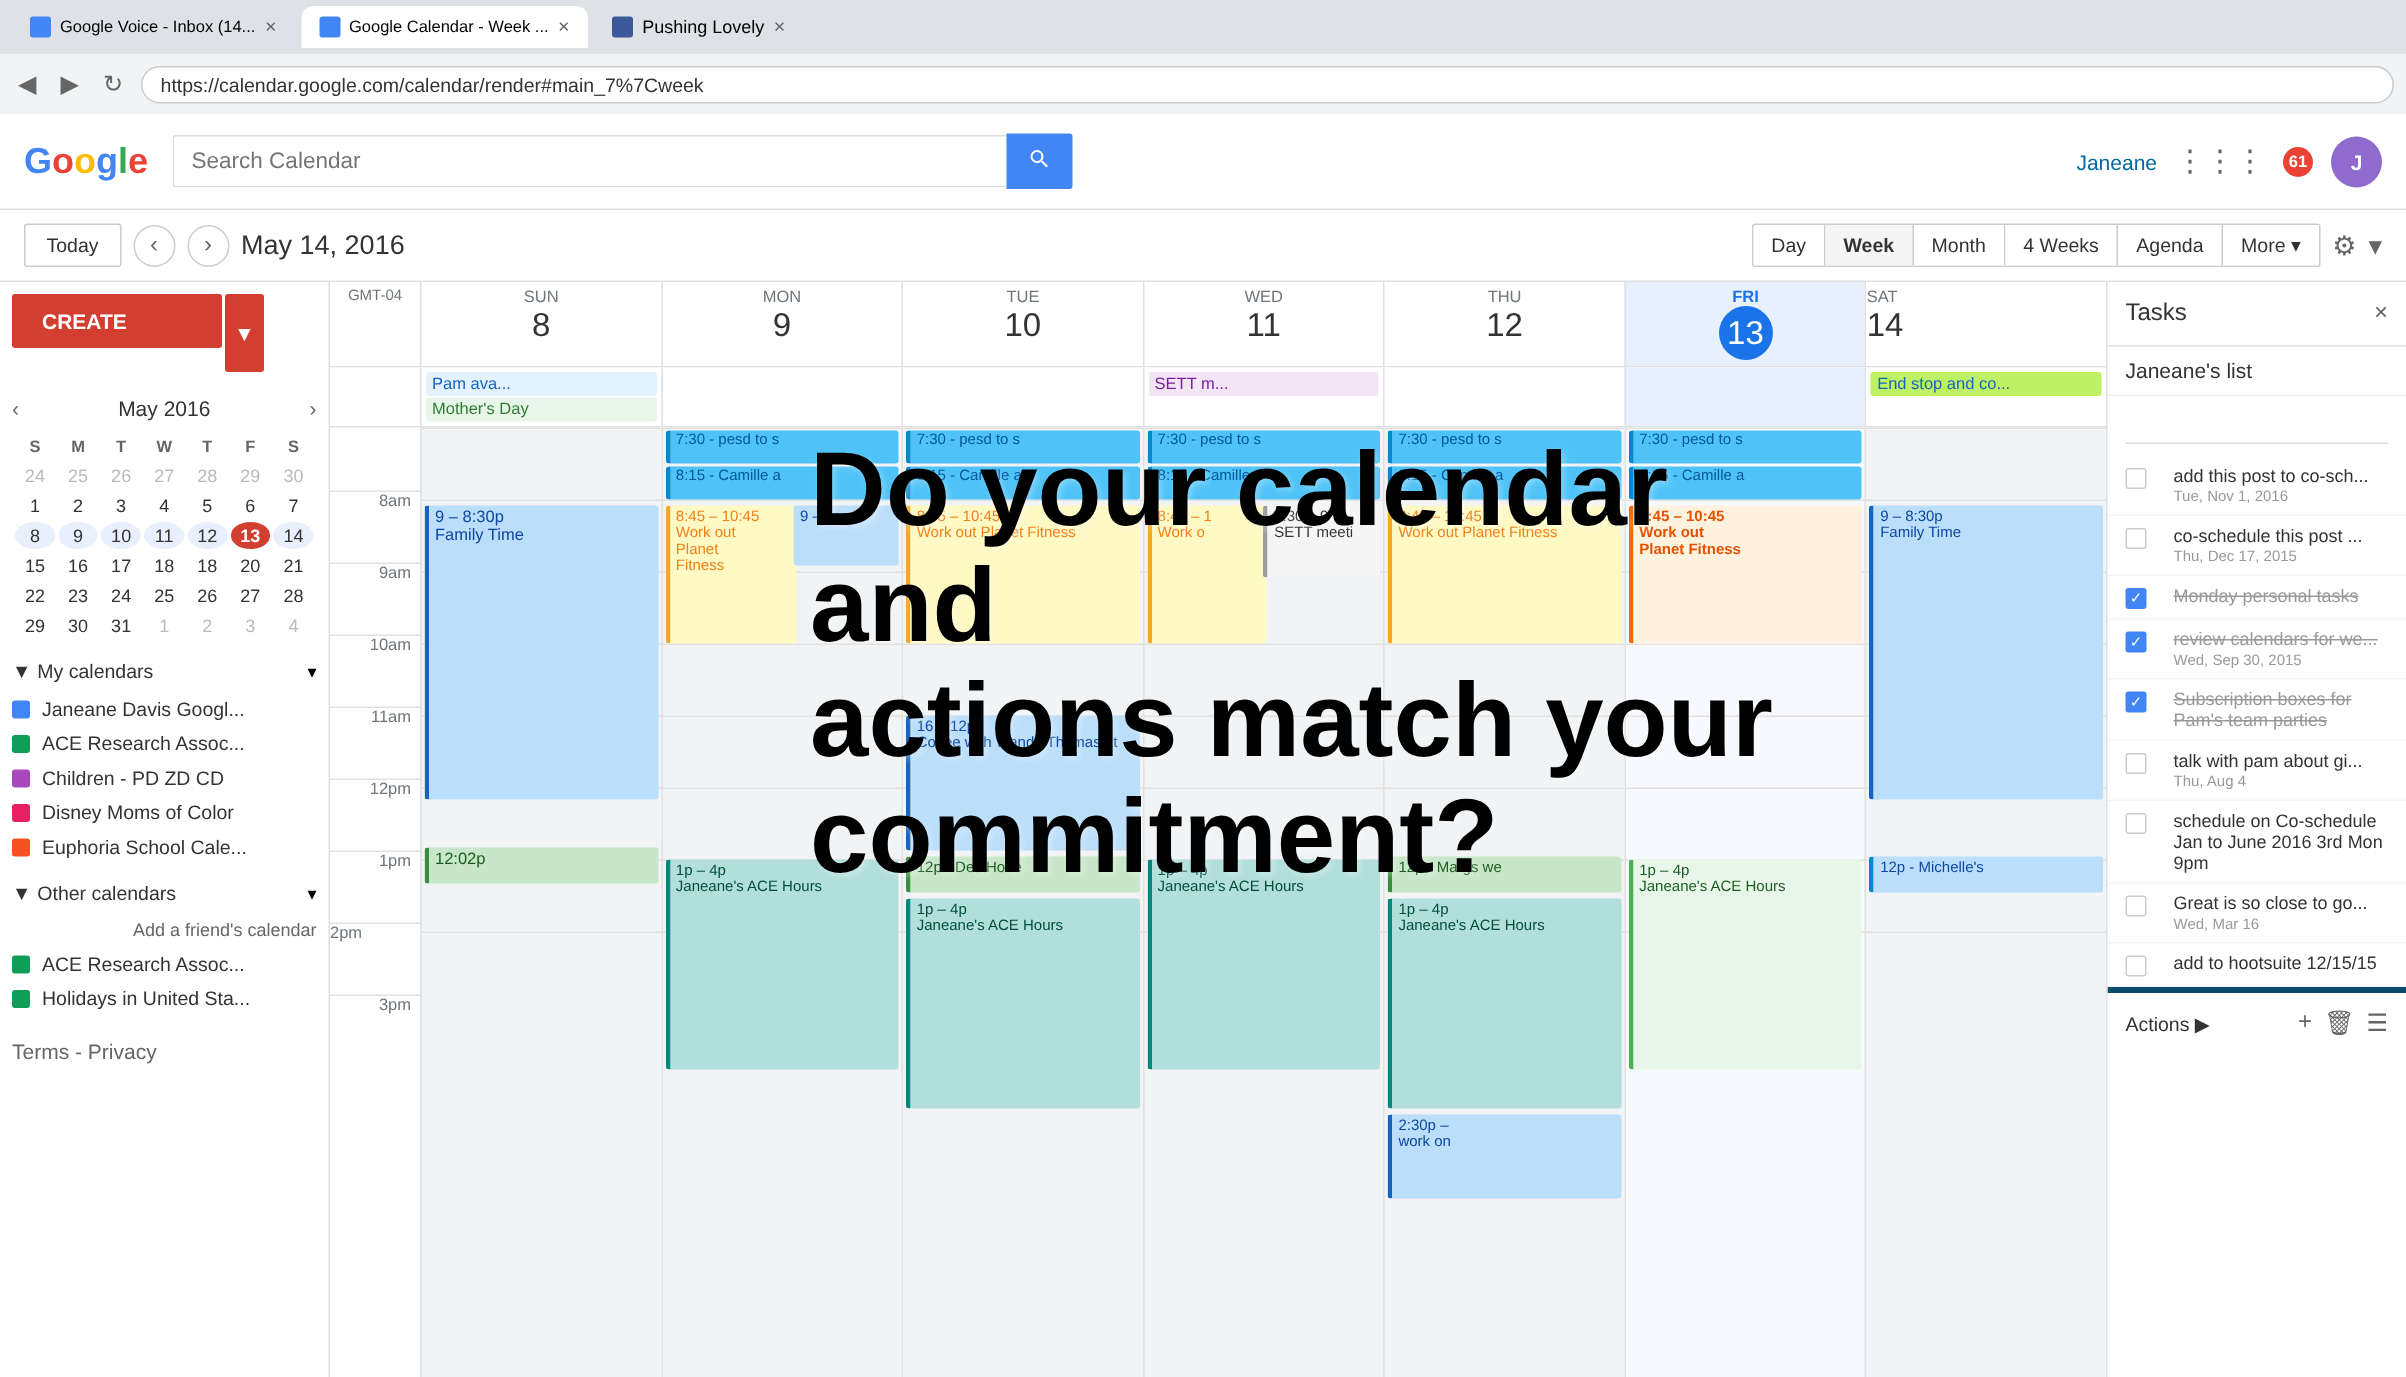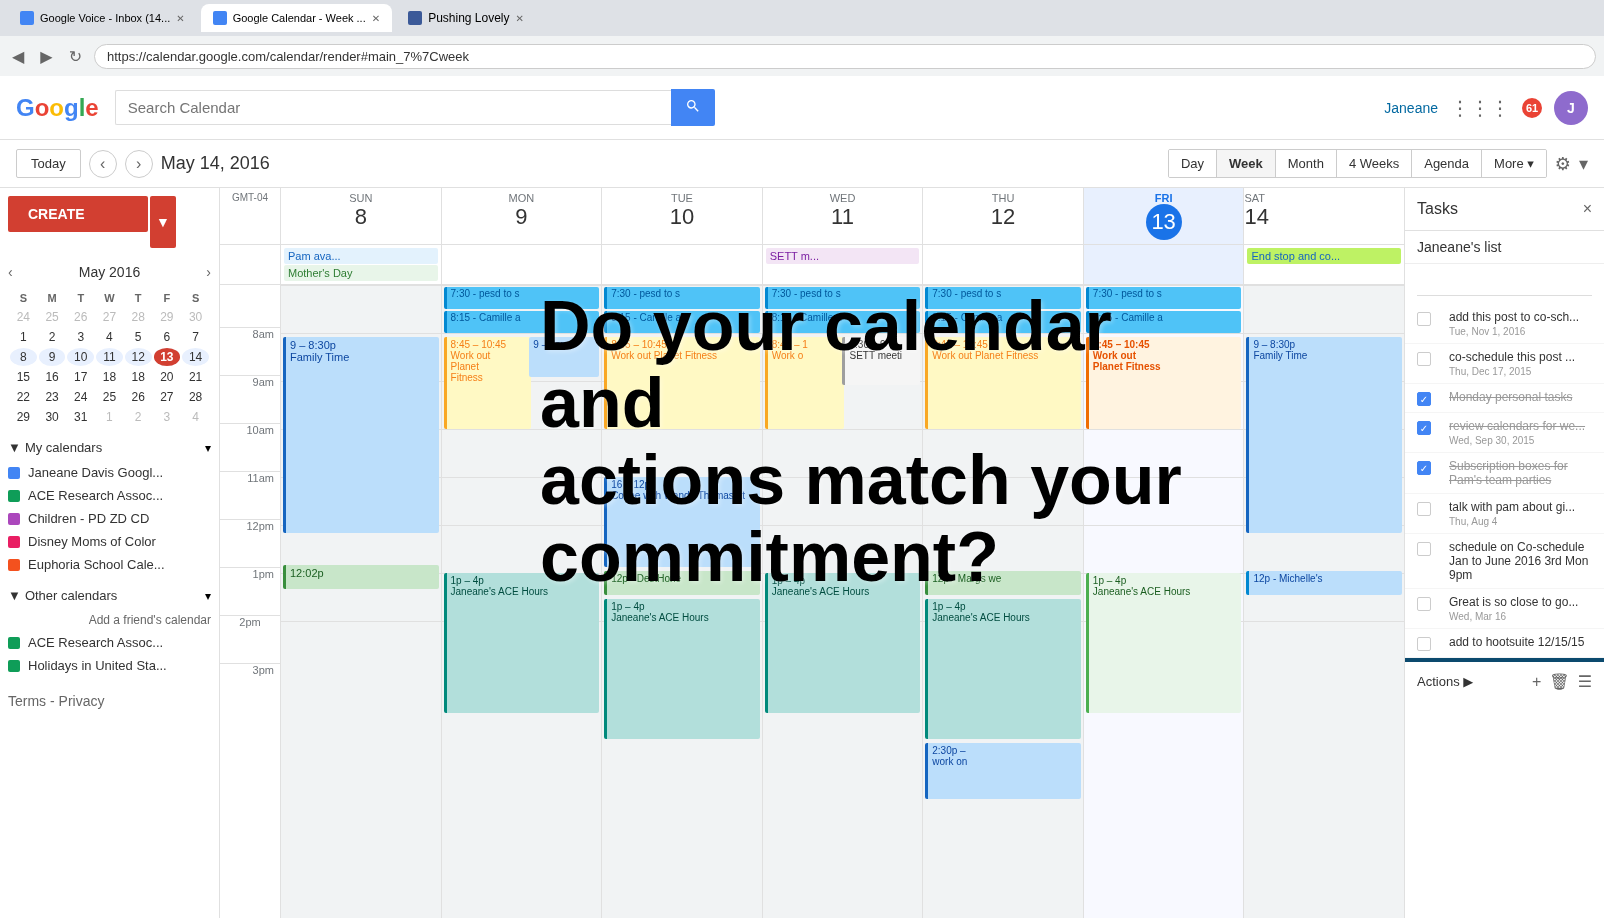--- a/index.html
+++ b/index.html
@@ -374,21 +374,21 @@
     <div class="scrollable-body" style="overflow-y:auto;flex:1;">
 
       <div class="time-column">
         <div style="height:48px;"></div>
         <div style="height:48px;text-align:right;padding-right:6px;font-size:11px;color:#70757a;border-top:1px solid #e0e0e0;position:relative;top:-6px;">8am</div>
         <div style="height:48px;text-align:right;padding-right:6px;font-size:11px;color:#70757a;border-top:1px solid #e0e0e0;position:relative;top:-6px;">9am</div>
         <div style="height:48px;text-align:right;padding-right:6px;font-size:11px;color:#70757a;border-top:1px solid #e0e0e0;position:relative;top:-6px;">10am</div>
         <div style="height:48px;text-align:right;padding-right:6px;font-size:11px;color:#70757a;border-top:1px solid #e0e0e0;position:relative;top:-6px;">11am</div>
         <div style="height:48px;text-align:right;padding-right:6px;font-size:11px;color:#70757a;border-top:1px solid #e0e0e0;position:relative;top:-6px;">12pm</div>
         <div style="height:48px;text-align:right;padding-right:6px;font-size:11px;color:#70757a;border-top:1px solid #e0e0e0;position:relative;top:-6px;">1pm</div>
-        <div style="height:48px;text-align:center;padding-right:0;font-size:11px;color:#70757a;border-top:1px solid #e0e0e0;position:relative;top:-6px;">2pm</div>
+        <div style="height:48px;text-align:left;padding-right:0;font-size:11px;color:#70757a;border-top:1px solid #e0e0e0;position:relative;top:-6px;">2pm</div>
         <div style="height:48px;text-align:right;padding-right:6px;font-size:11px;color:#70757a;border-top:1px solid #e0e0e0;position:relative;top:-6px;">3pm</div>
       </div>
 
       <div style="flex:1;display:grid;grid-template-columns:repeat(7,1fr);position:relative;">
 
         <div class="day-col-events" style="position:relative;min-height:432px;border-left:1px solid #e0e0e0;">
           <div style="height:48px;border-top:1px solid #e0e0e0;"></div>
           <div style="height:48px;border-top:1px solid #e0e0e0;"></div>
           <div style="height:48px;border-top:1px solid #e0e0e0;"></div>
           <div style="height:48px;border-top:1px solid #e0e0e0;"></div>

